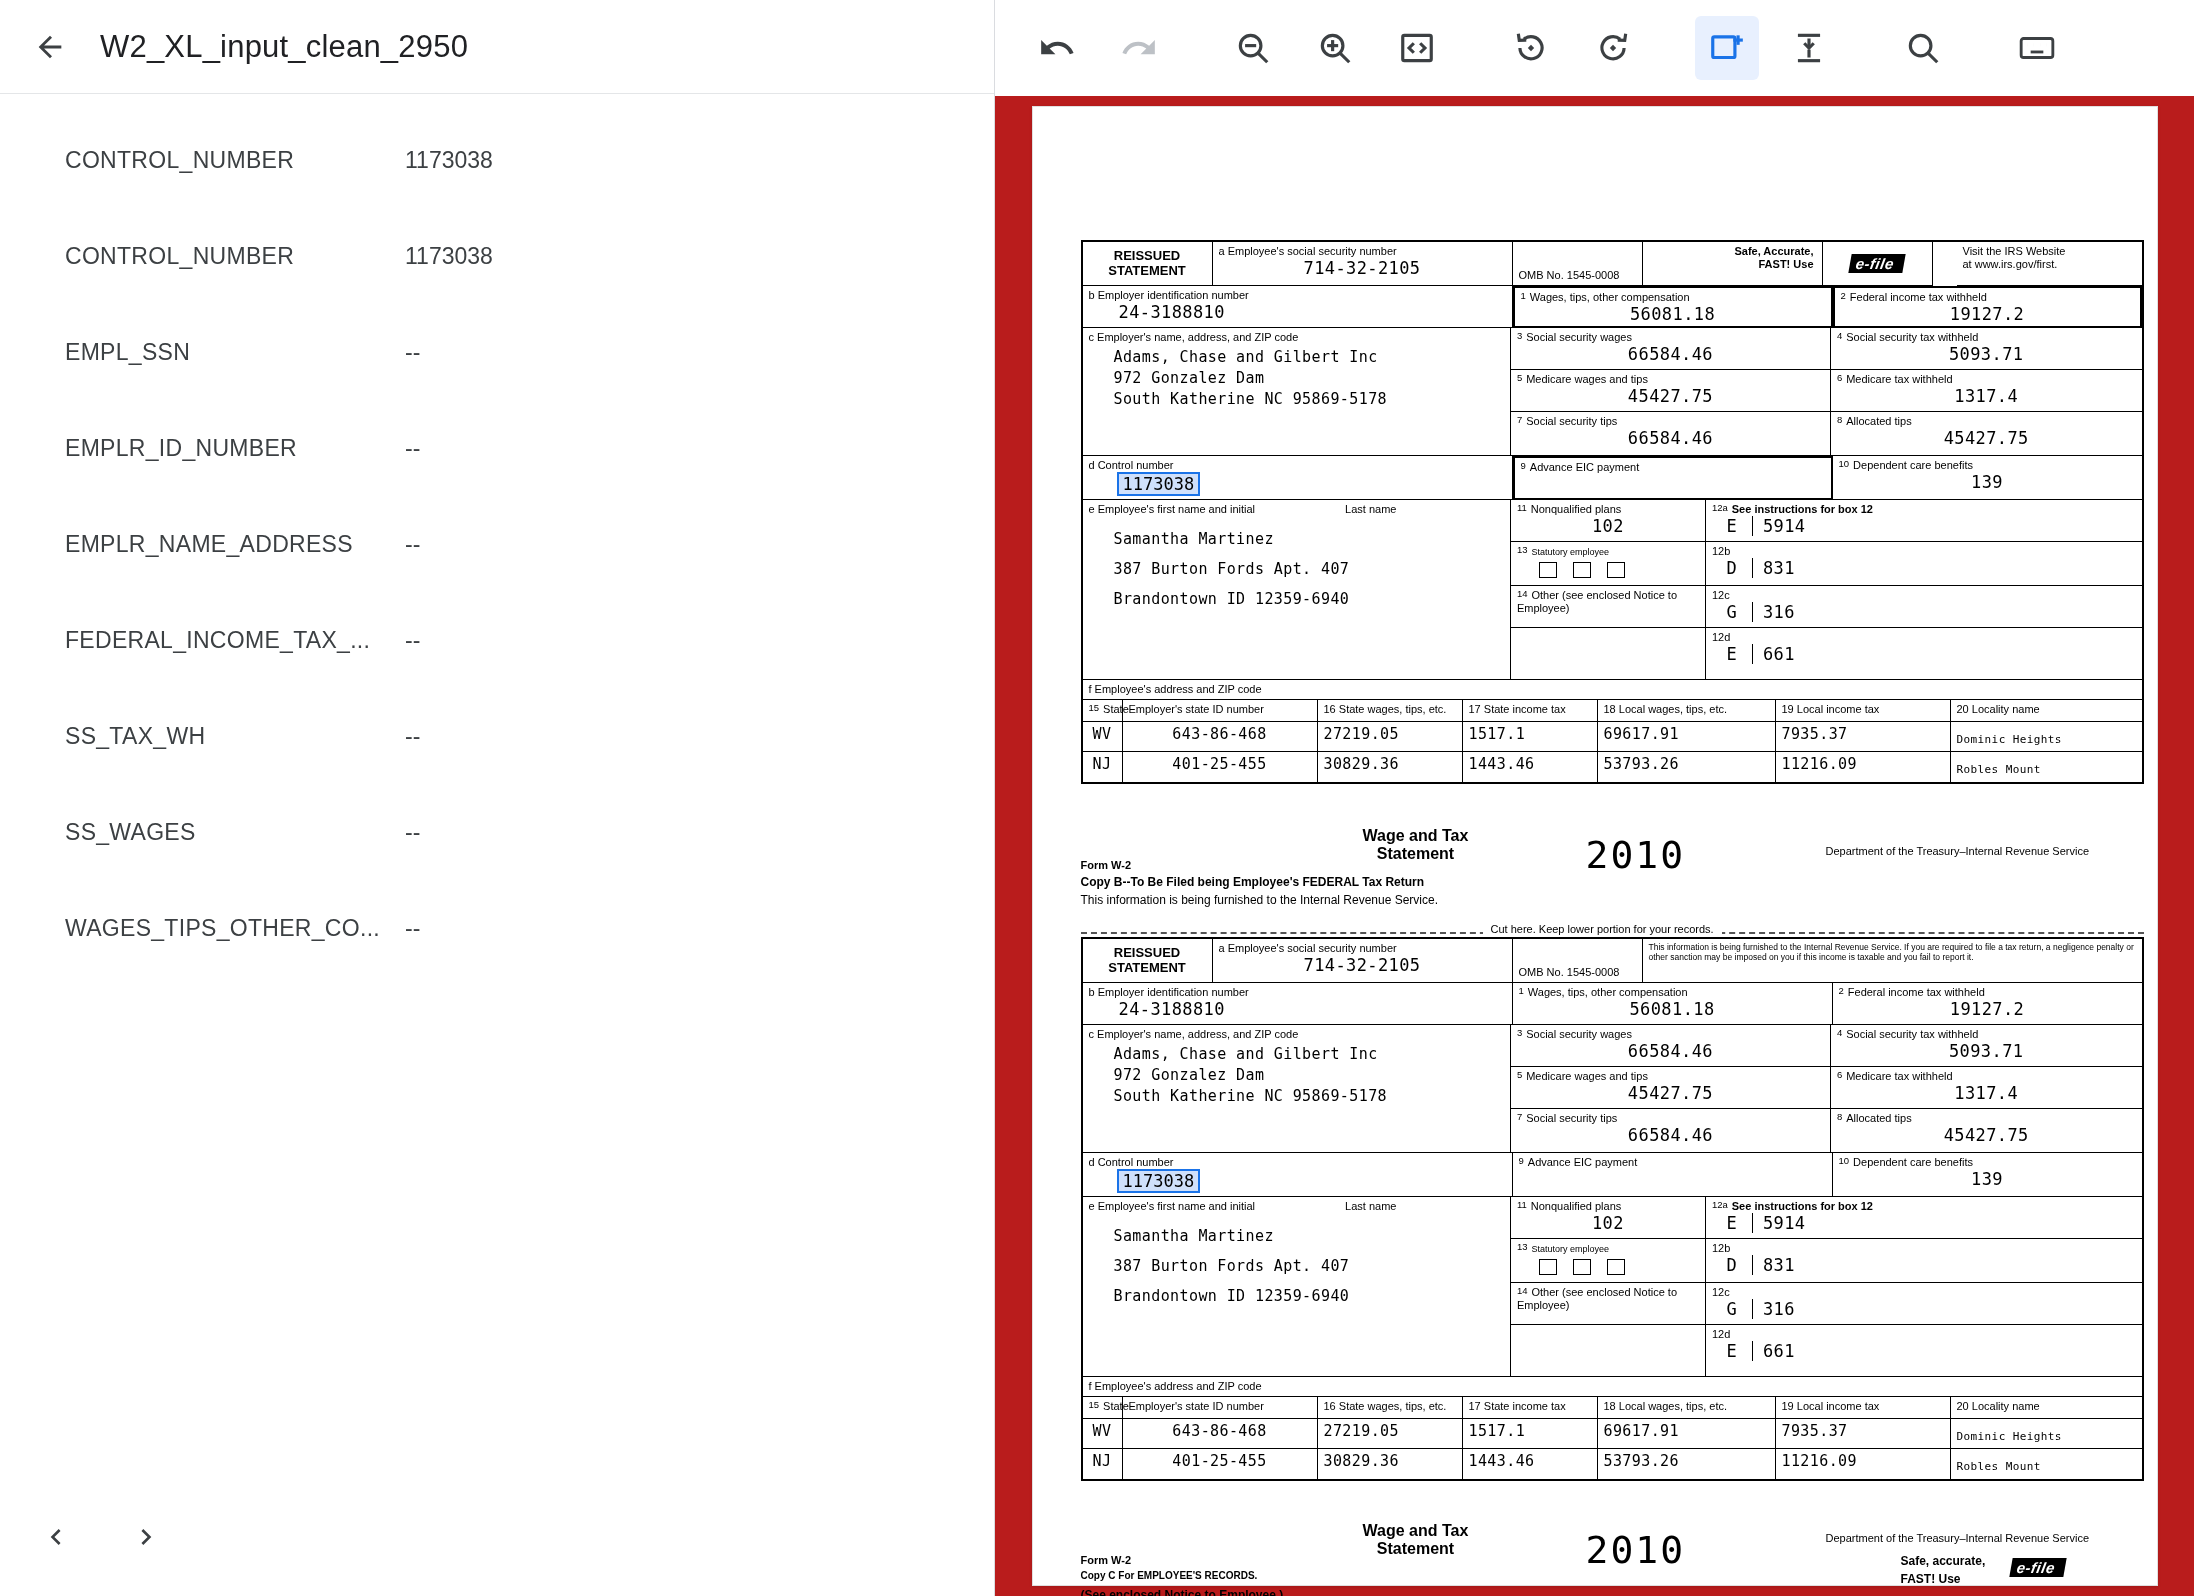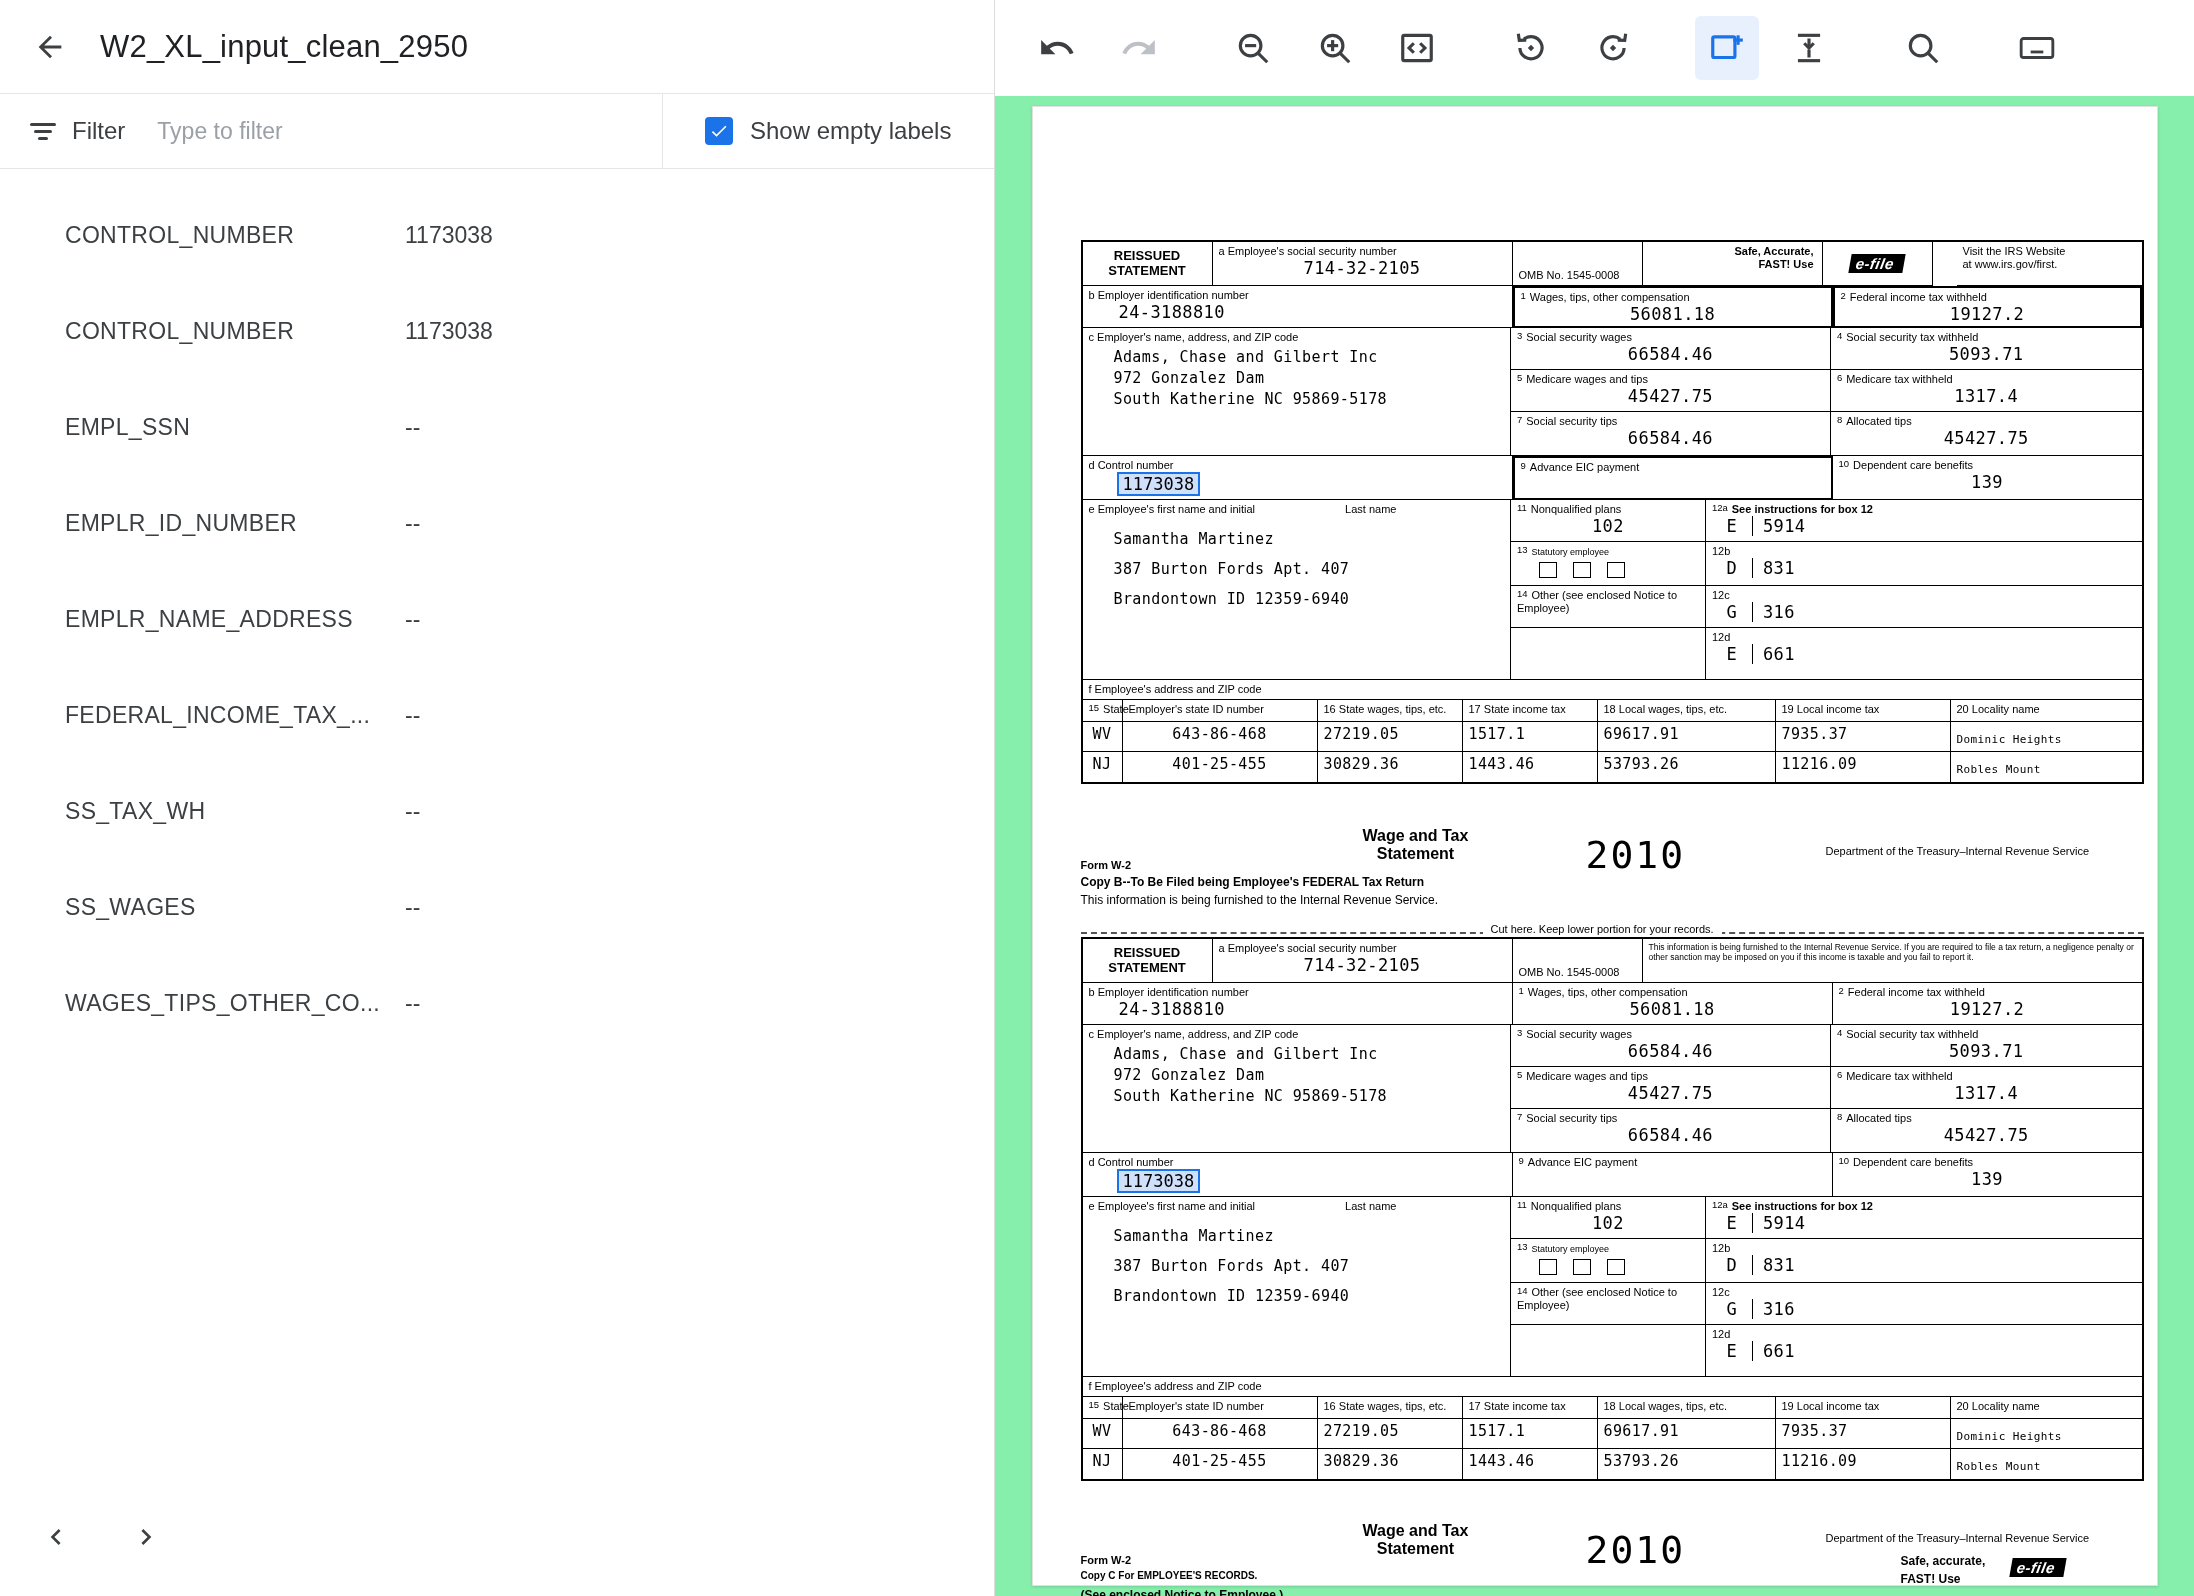--- a/index.html
+++ b/index.html
@@ -44,21 +44,21 @@
   .pager div { cursor:pointer; }
 
   
   .right { flex:1; height:1596px; display:flex; flex-direction:column; background:#fff; }
   .toolbar { height:96px; display:flex; align-items:center; gap:18px; padding-left:30px; box-sizing:border-box; }
   .tool { width:64px; height:64px; border-radius:6px; display:flex; align-items:center; justify-content:center; cursor:pointer; color:#3c4043; }
   .tool.disabled { color:#bdc1c6; cursor:default; }
   .tool.active { background:#e8f0fe; color:#1a73e8; }
   .tool-gap { width:14px; }
 
-  .viewer { flex:1; background:#86efac; display:flex; justify-content:center; padding-top:10px; box-sizing:border-box; }
+  .viewer { flex:1; background:#b91c1c; display:flex; justify-content:center; padding-top:10px; box-sizing:border-box; }
   .page { width:1126px; height:1480px; background:#fff; border:1px solid #e0e0e0; box-shadow:0 1px 3px rgba(0,0,0,0.14); box-sizing:border-box; position:relative; }
 
   
   .w2 { position:absolute; left:48px; width:1063px; border:2px solid #000; box-sizing:border-box; font-family:"Liberation Sans", sans-serif; }
   .w2-top { top:133px; }
   .w2-bottom { top:830px; }
   .w2 .grid { display:flex; width:100%; }
   .cell { border-right:1px solid #000; border-bottom:1px solid #000; box-sizing:border-box; position:relative; padding:3px 6px; }
   .cell:last-child { border-right:none; }
   .cap { font-size:11px; color:#000; line-height:1.15; }
@@ -84,39 +84,20 @@
 
     <div class="left-header">
       <div class="back-arrow">
         <svg width="34" height="34" viewBox="0 0 24 24" fill="currentColor">
             <path d="M20 11H7.83l5.59-5.59L12 4l-8 8 8 8 1.41-1.41L7.83 13H20v-2z"></path>
           </svg>
       </div>
       <div class="doc-title">W2_XL_input_clean_2950</div>
     </div>
 
-    <div class="filter-row">
-      <div class="filter-left">
-        <div class="filter-icon">
-            <i></i>
-            <i></i>
-            <i></i>
-          </div>
-        <div class="filter-label">Filter</div>
-        <input class="filter-input" placeholder="Type to filter" style="">
-      </div>
-      <div class="filter-right">
-        <div class="checkbox">
-          <svg width="20" height="20" viewBox="0 0 24 24" fill="#ffffff">
-              <path d="M9 16.17L4.83 12l-1.42 1.41L9 19 21 7l-1.41-1.41z"></path>
-            </svg>
-        </div>
-        <div class="checkbox-label">Show empty labels</div>
-      </div>
-    </div>
 
     <div class="labels-list">
       <div class="label-row">
         <div class="label-key">CONTROL_NUMBER</div>
         <div class="label-val">1173038</div>
       </div>
       <div class="label-row">
         <div class="label-key">CONTROL_NUMBER</div>
         <div class="label-val">1173038</div>
       </div>

